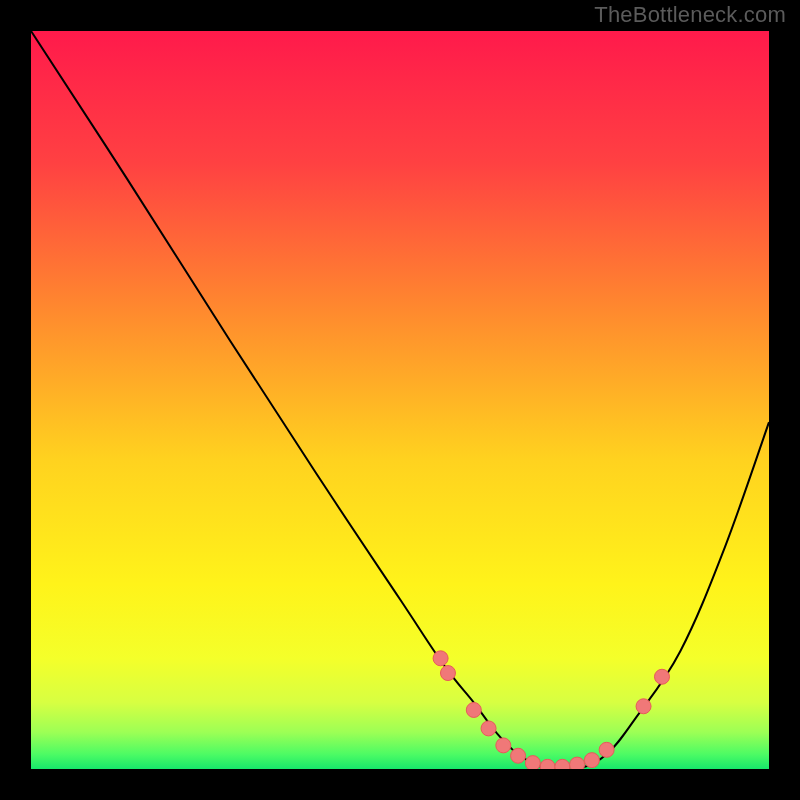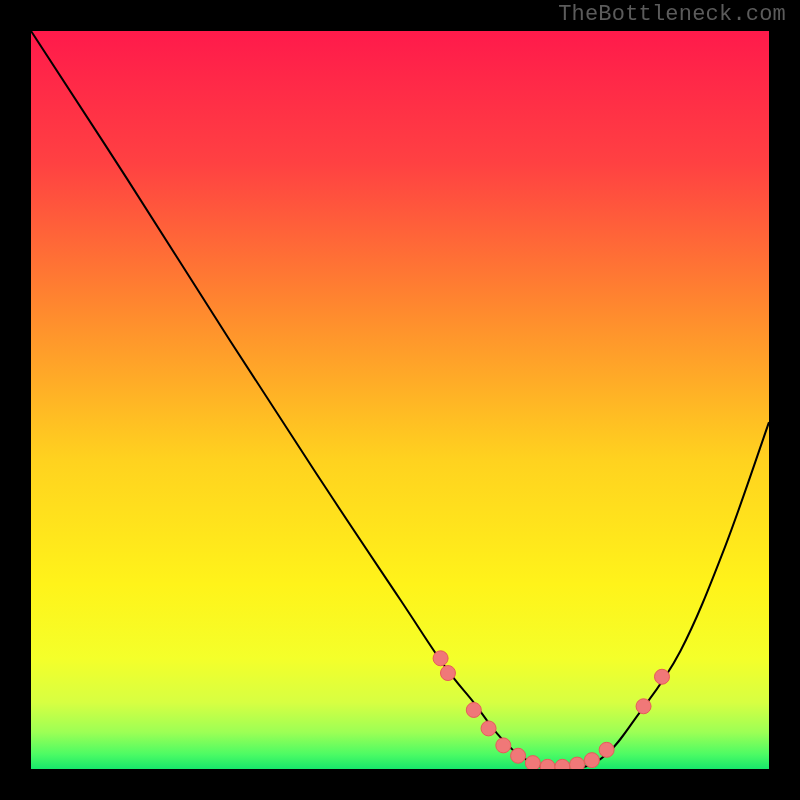--- a/index.html
+++ b/index.html
@@ -37,21 +37,21 @@
     position: absolute;
     left: 0;
     top: 0;
     width: 100%;
     height: 100%;
   }
   .watermark {
     position: absolute;
     top: 2px;
     right: 14px;
-    font-family: Liberation Mono, monospace;
+    font-family: Liberation Sans, sans-serif;
     font-size: 22px;
     color: #5b5b5b;
     font-weight: 500;
     letter-spacing: 0.2px;
   }
 </style>
 </head>
 <body>
 
 <div class="frame">

